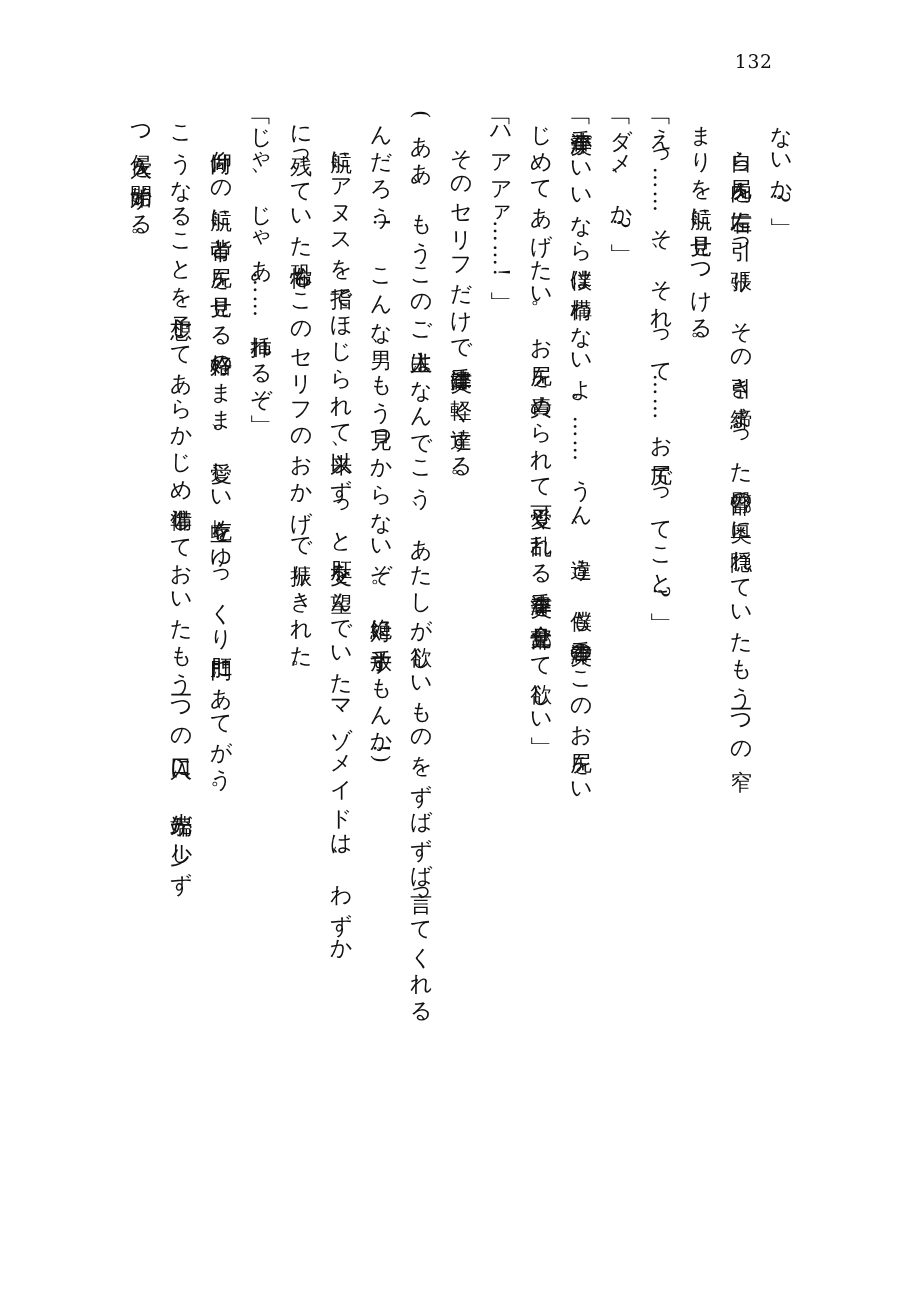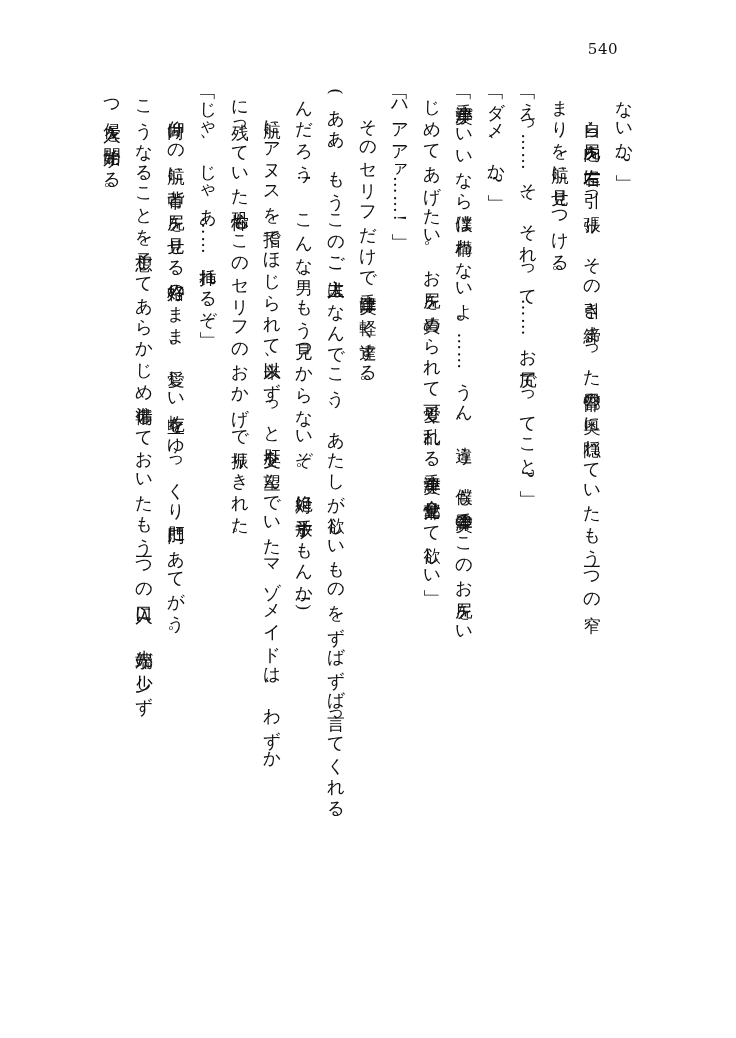--- a/index.html
+++ b/index.html
@@ -55,21 +55,21 @@
     font-family: "DejaVu Serif", "Liberation Serif", serif;
     -webkit-font-feature-settings: "vert";
     font-feature-settings: "vert";
   }
 </style>
 </head>
 <body>
 
 <div class="page">
 
-  <div class="page-number">540</div>
+  <div class="page-number">132</div>
 
   <div class="text-body">
     <div class="vline">ないか?」</div>
     <div class="vline">　自ら尻肉を左右に引っ張り、その引き締まった臀部の奥に隠れていたもう一つの窄</div>
     <div class="vline">まりを航に見せつける。</div>
     <div class="vline">「えっ……そ、それって……お尻でってこと?」</div>
     <div class="vline">「ダメ、か?」</div>
     <div class="vline">「香津美がいいなら僕は構わないよ。……うん、違う、僕も香津美のこのお尻をい</div>
     <div class="vline">じめてあげたい。お尻を責められて可愛く乱れる香津美を全部見せて欲しい」</div>
     <div class="vline">「ハアアァ……!」</div>

